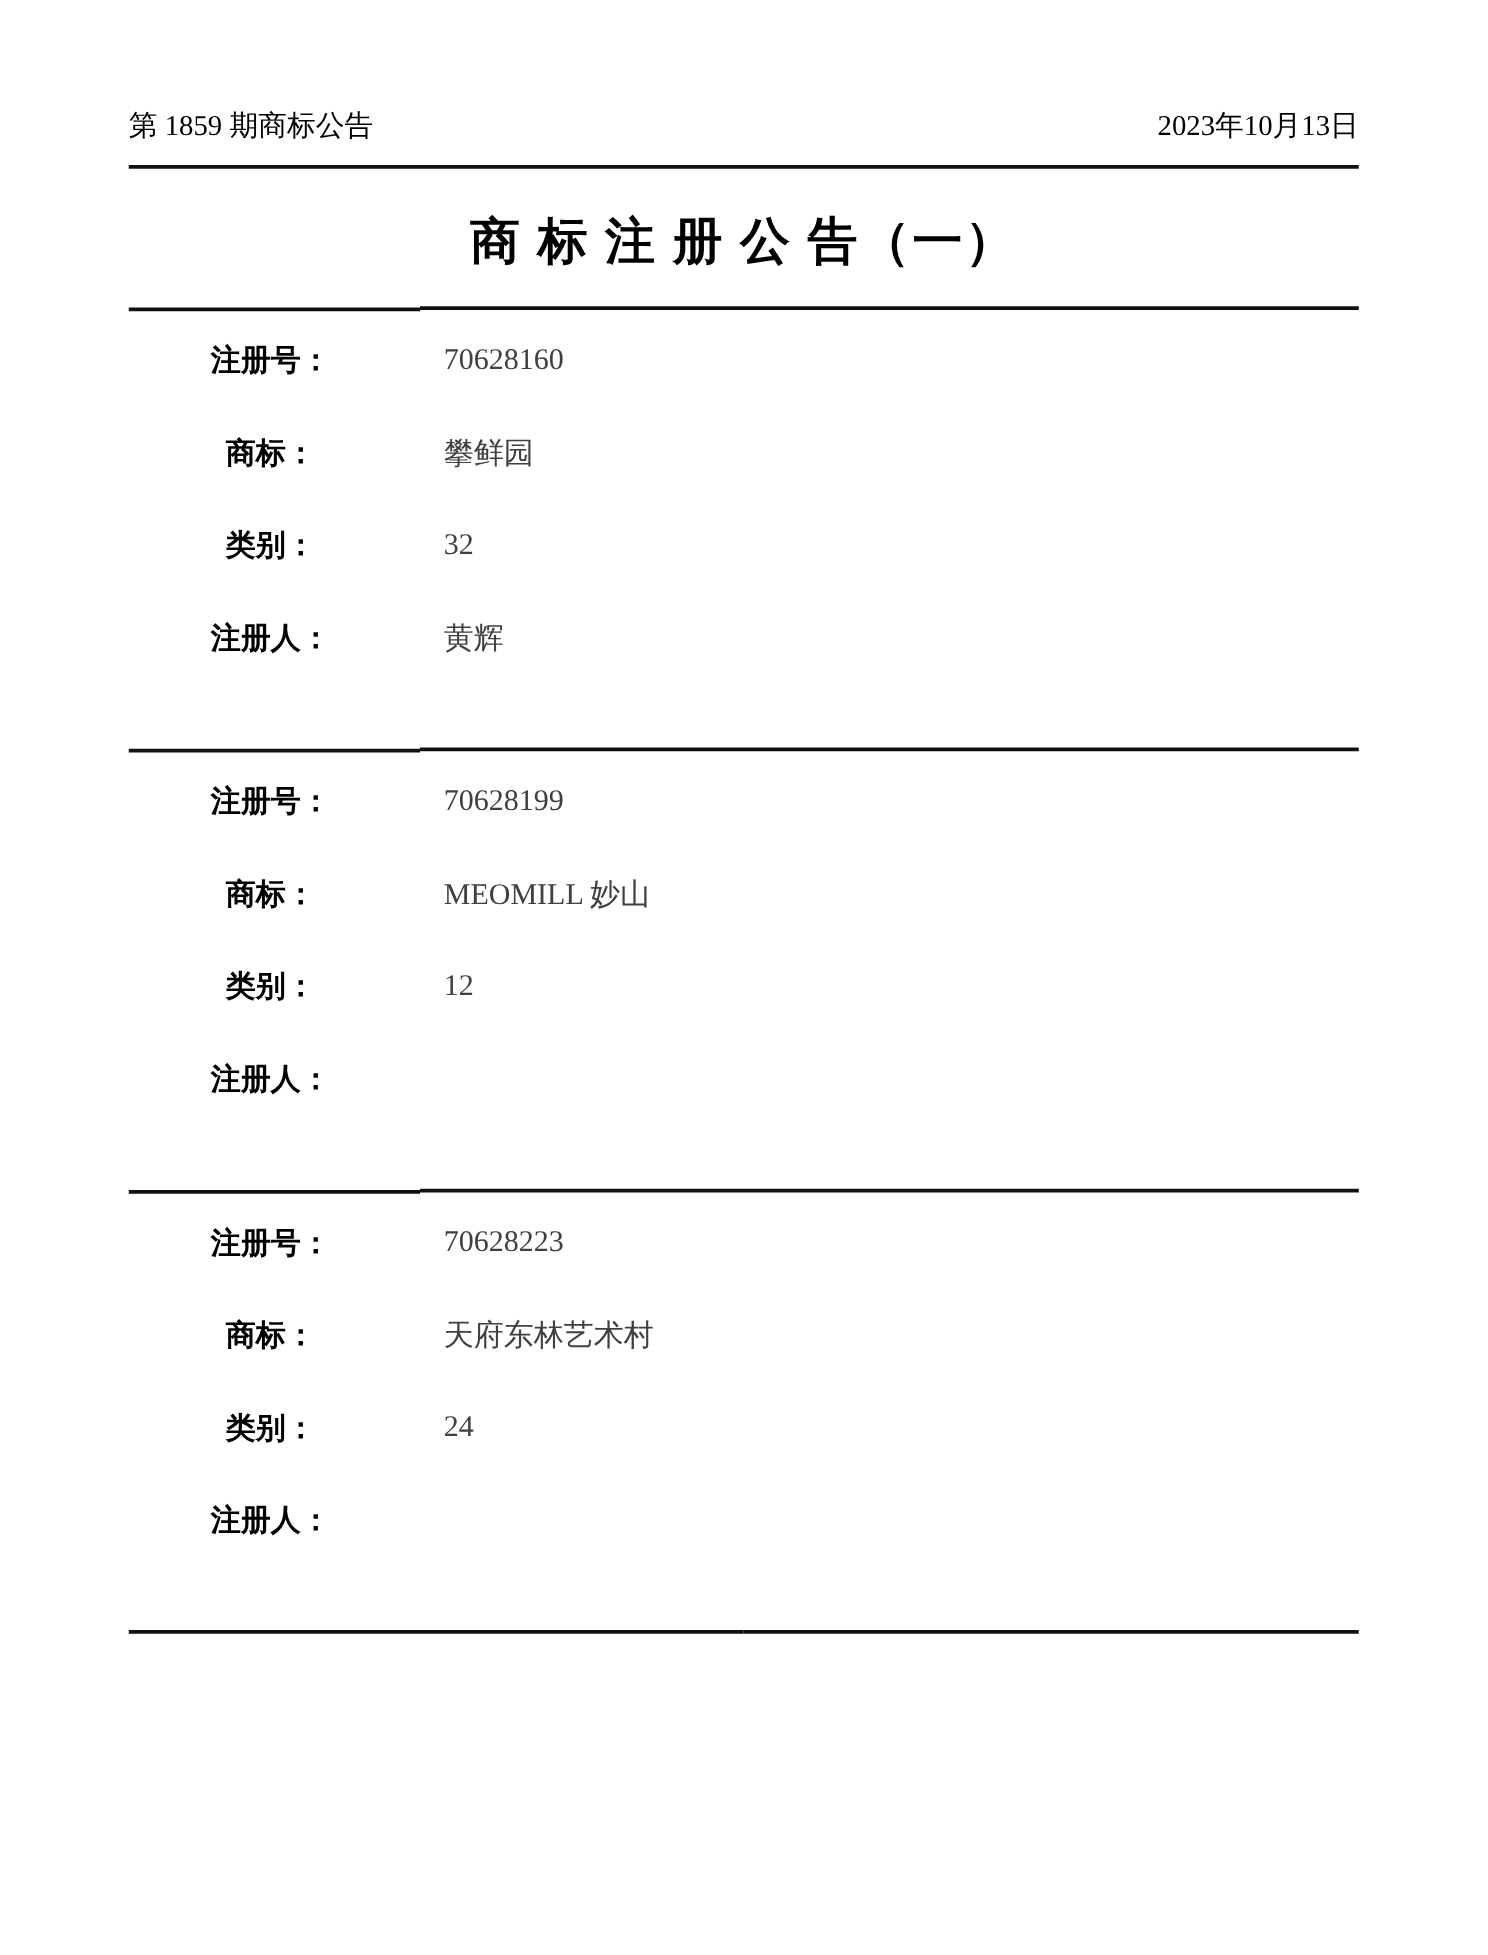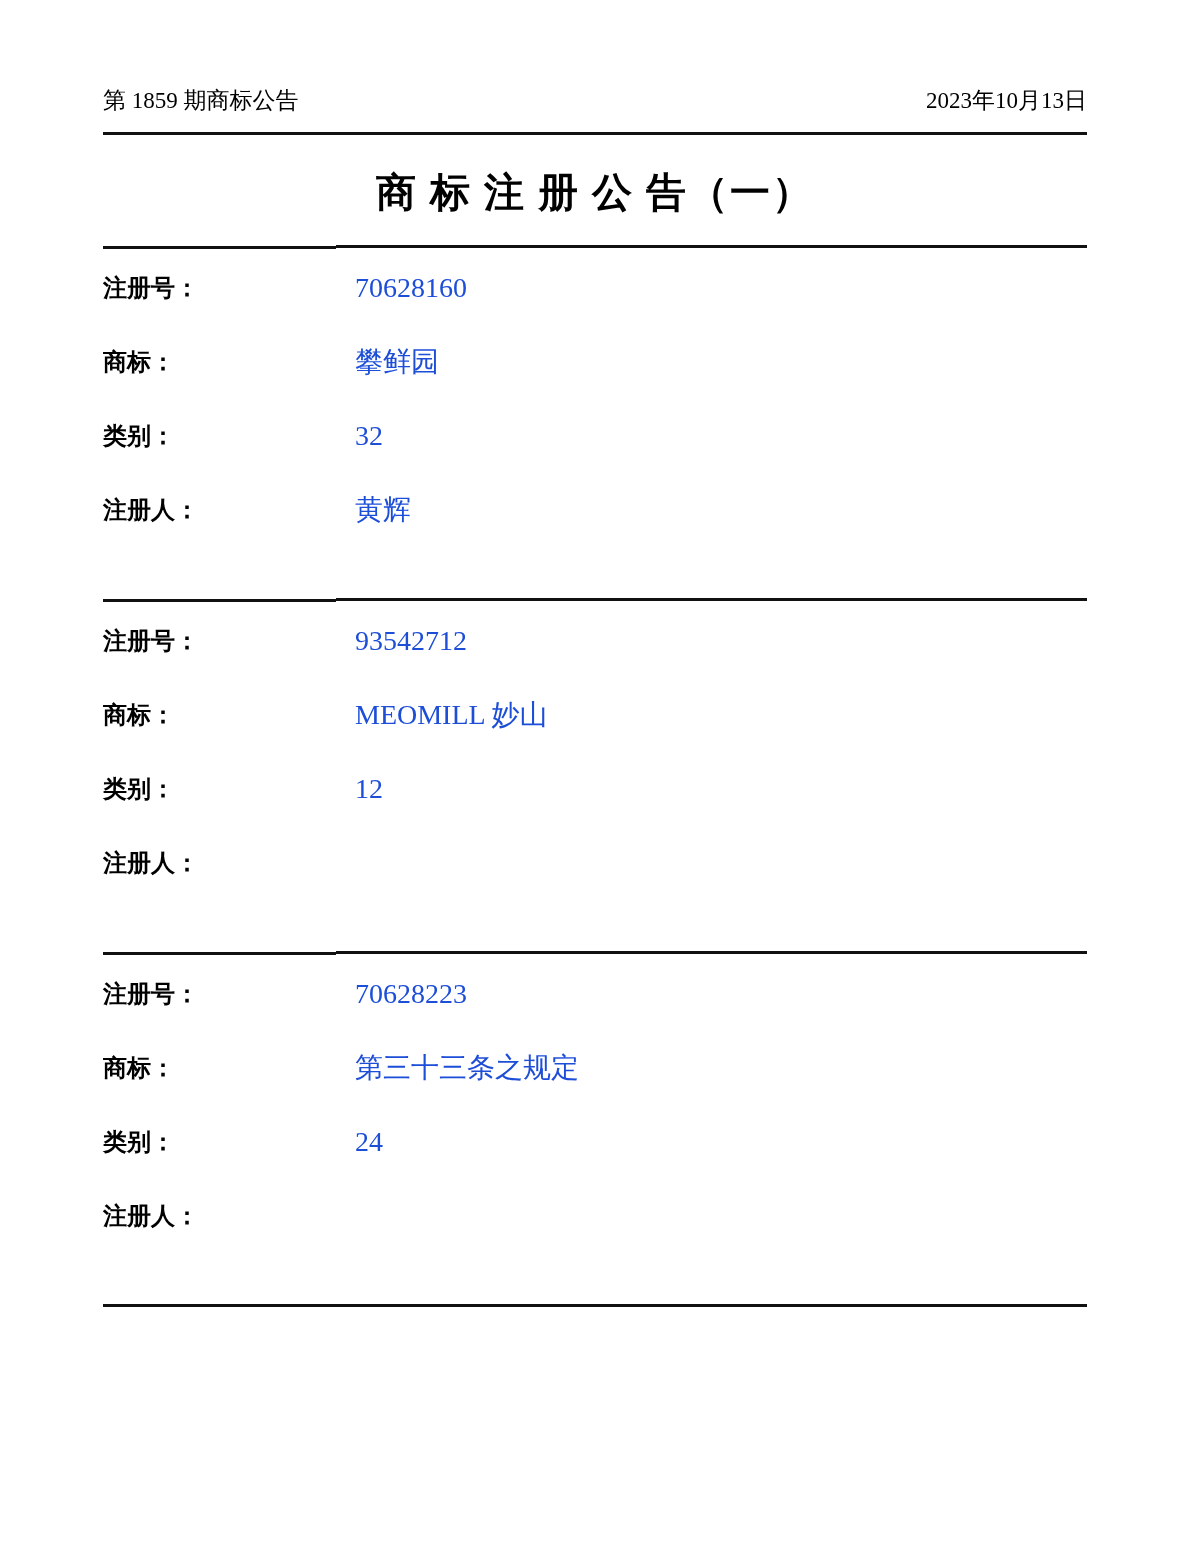--- a/index.html
+++ b/index.html
@@ -83,29 +83,29 @@
   }
   .divider.solid .seg-left { top: 0; width: 50%; }
   .divider.solid .seg-right { left: 50%; }
   .row {
     display: flex;
     align-items: center;
     height: 74px;
   }
   .row .label {
     width: 227px;
-    text-align: left;
+    text-align: center;
     font-weight: bold;
     font-size: 24px;
     flex: 0 0 auto;
   }
   .row .value {
     margin-left: 25px;
-    font-size: 28px;
-    color: #1d4ed8;
+    font-size: 24px;
+    color: #404040;
     font-weight: normal;
   }
 </style>
 </head>
 <body>
 
 <div class="page">
 
   <div class="header-row">
     <span>第 1859 期商标公告</span>
@@ -141,21 +141,21 @@
       </div>
     </div>
 
     <div class="divider">
         <span class="seg-left"></span>
         <span class="seg-right"></span>
       </div>
     <div class="entry">
       <div class="row">
         <span class="label">注册号：</span>
-        <span class="value">93542712</span>
+        <span class="value">70628199</span>
       </div>
       <div class="row">
         <span class="label">商标：</span>
         <span class="value">MEOMILL 妙山</span>
       </div>
       <div class="row">
         <span class="label">类别：</span>
         <span class="value">12</span>
       </div>
       <div class="row">
@@ -167,21 +167,21 @@
         <span class="seg-left"></span>
         <span class="seg-right"></span>
       </div>
     <div class="entry">
       <div class="row">
         <span class="label">注册号：</span>
         <span class="value">70628223</span>
       </div>
       <div class="row">
         <span class="label">商标：</span>
-        <span class="value">第三十三条之规定</span>
+        <span class="value">天府东林艺术村</span>
       </div>
       <div class="row">
         <span class="label">类别：</span>
         <span class="value">24</span>
       </div>
       <div class="row">
         <span class="label">注册人：</span>
       </div>
     </div>
 

